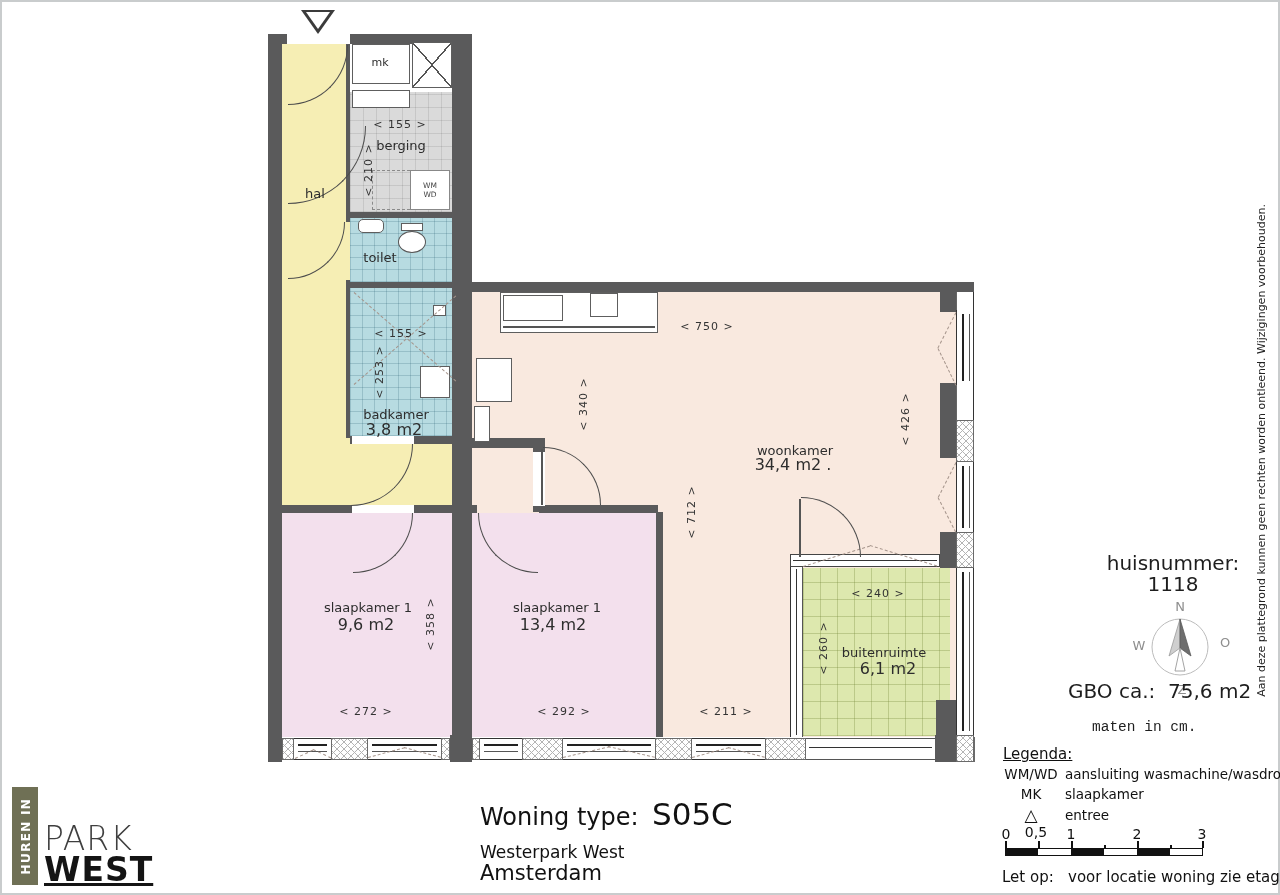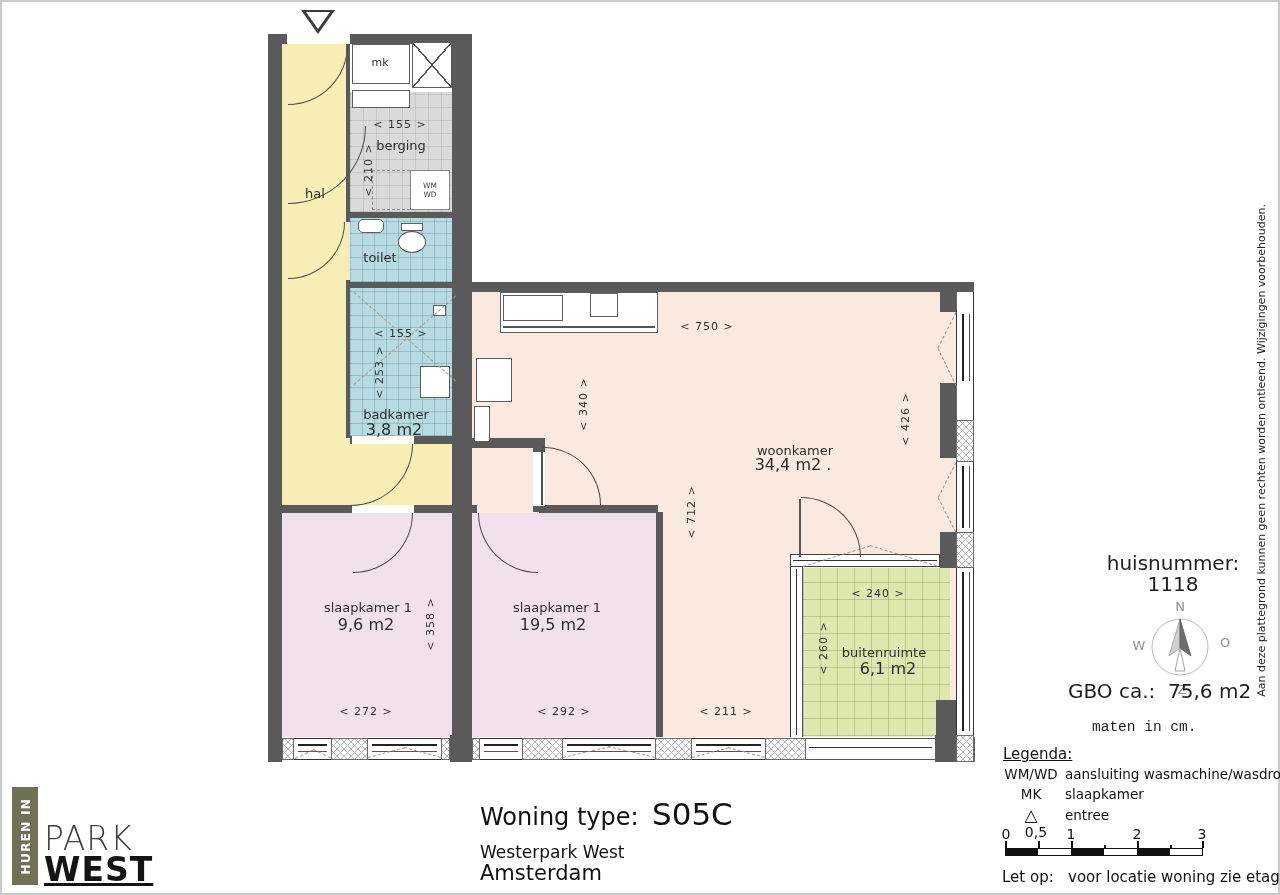--- a/index.html
+++ b/index.html
@@ -202,21 +202,21 @@
     <div class="lbl sm" style="left:380px;top:62px;">mk</div>
     <div class="lbl" style="left:401px;top:145px;">berging</div>
     <div class="lbl" style="left:380px;top:257px;">toilet</div>
     <div class="lbl" style="left:396px;top:414px;">badkamer</div>
     <div class="area" style="left:394px;top:429px;">3,8 m2</div>
     <div class="lbl" style="left:795px;top:450px;">woonkamer</div>
     <div class="area" style="left:793px;top:464px;">34,4 m2 .</div>
     <div class="lbl" style="left:368px;top:607px;">slaapkamer 1</div>
     <div class="area" style="left:366px;top:624px;">9,6 m2</div>
     <div class="lbl" style="left:557px;top:607px;">slaapkamer 1</div>
-    <div class="area" style="left:553px;top:624px;">19,5 m2</div>
+    <div class="area" style="left:553px;top:624px;">13,4 m2</div>
     <div class="lbl" style="left:884px;top:652px;">buitenruimte</div>
     <div class="area" style="left:888px;top:668px;">6,1 m2</div>
 
     <div class="dim" style="left:400px;top:124px;">&lt;  155  &gt;</div>
     <div class="dim v" style="left:368px;top:170px;">&lt;  210  &gt;</div>
     <div class="dim" style="left:401px;top:333px;">&lt;  155  &gt;</div>
     <div class="dim v" style="left:379px;top:372px;">&lt;  253  &gt;</div>
     <div class="dim" style="left:707px;top:326px;">&lt;  750  &gt;</div>
     <div class="dim v" style="left:583px;top:404px;">&lt;  340  &gt;</div>
     <div class="dim v" style="left:691px;top:512px;">&lt;  712  &gt;</div>

